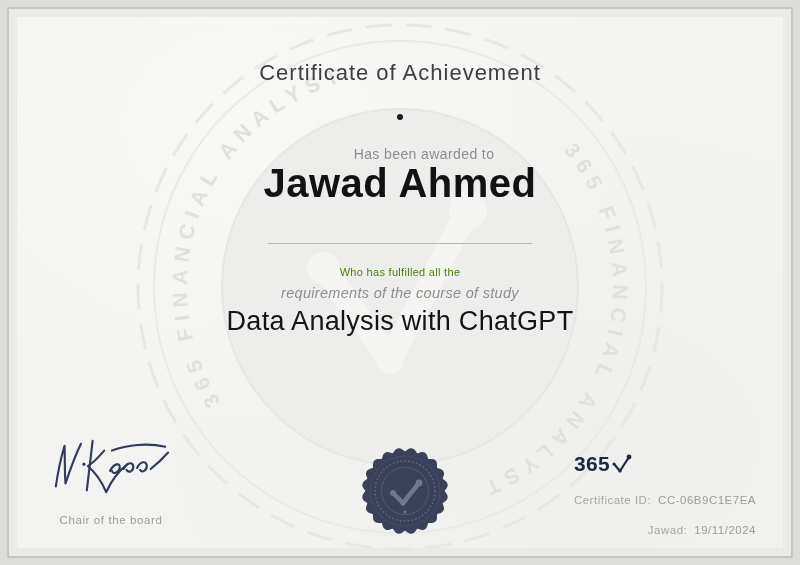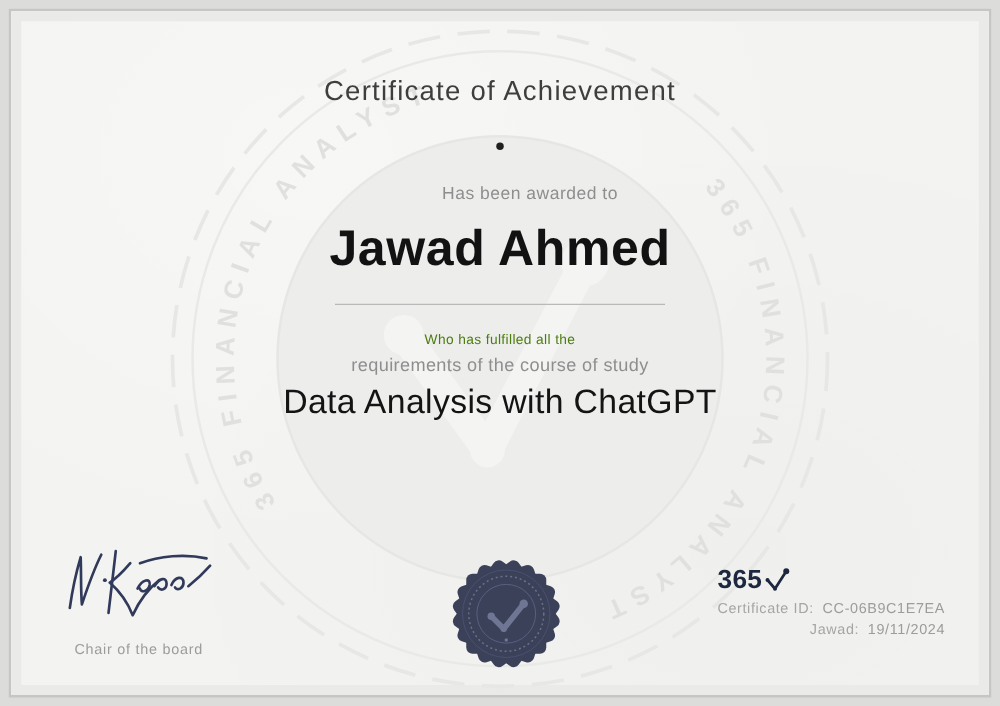--- a/index.html
+++ b/index.html
@@ -17,48 +17,48 @@
   .watermark { position:absolute; inset:0; pointer-events:none; }
 
   
   .content { position:absolute; inset:0; }
   .title { position:absolute; top:60px; left:0; width:100%; text-align:center;
            font-size:22px; color:#3e3e3e; letter-spacing:1px; }
   .sep-dot { position:absolute; top:114px; left:50%; margin-left:-3px; width:6px; height:6px;
              border-radius:50%; background:#1f1f1f; }
   .awarded { position:absolute; top:146px; left:0; width:100%; text-align:center;
              font-size:14px; color:#8e8e8e; letter-spacing:.4px;margin-left:24px; }
-  .name { position:absolute; top:177px; left:0; width:100%; text-align:center;
+  .name { position:absolute; top:161px; left:0; width:100%; text-align:center;
           font-size:40px; font-weight:bold; color:#121212; letter-spacing:.5px; }
   .divider { position:absolute; top:243px; left:50%; margin-left:-132px; width:264px; height:1px; background:#b9b9b9; }
   .who1 { position:absolute; top:266px; left:0; width:100%; text-align:center;
           font-size:11px; color:#4d7c0f; letter-spacing:.3px; }
   .who2 { position:absolute; top:285px; left:0; width:100%; text-align:center;
-          font-size:14.5px; color:#8e8e8e; letter-spacing:.3px; }
+          font-size:14.5px; color:#8e8e8e; letter-spacing:.3px;font-style:italic; }
   .course { position:absolute; top:306px; left:0; width:100%; text-align:center;
             font-size:27px; font-weight:normal; color:#141414; letter-spacing:.3px; }
 
   
   .sig-block { position:absolute; left:38px; top:438px; width:146px; text-align:center; }
   .sig-svg { display:block; margin:0 auto; }
   .sig-role { margin-top:16px; font-size:11.5px; color:#9c9c9c; letter-spacing:.6px; }
 
   
   .seal { position:absolute; left:359px; top:445px; width:92px; height:92px; }
   .seal .spike { position:absolute; left:14px; top:14px; width:64px; height:64px;
                  background:#3b4159; border-radius:5px; }
   .seal .r18 { transform:rotate(18deg); } .seal .r36 { transform:rotate(36deg); }
   .seal .r54 { transform:rotate(54deg); } .seal .r72 { transform:rotate(72deg); }
   .seal svg { position:absolute; inset:0; }
 
   
   .meta-block { position:absolute; right:44px; top:452px; text-align:right; }
   .logo-row { display:flex; align-items:center; gap:2px; }
   .logo-365 { font-size:21px; font-weight:bold; color:#1d2840; letter-spacing:.3px; }
-  .meta-row { display:flex; justify-content:flex-end; gap:7px; margin-top:5px;
+  .meta-row { display:flex; justify-content:flex-end; gap:7px; margin-top:18px;
               font-size:11.5px; color:#a5a5a4; letter-spacing:.5px; }
   .meta-row .val { color:#9c9c9b; }
 </style>
 </head>
 <body>
 
 <div class="cert-root">
   <div class="frame-line"></div>
   <div class="paper"></div>
 

